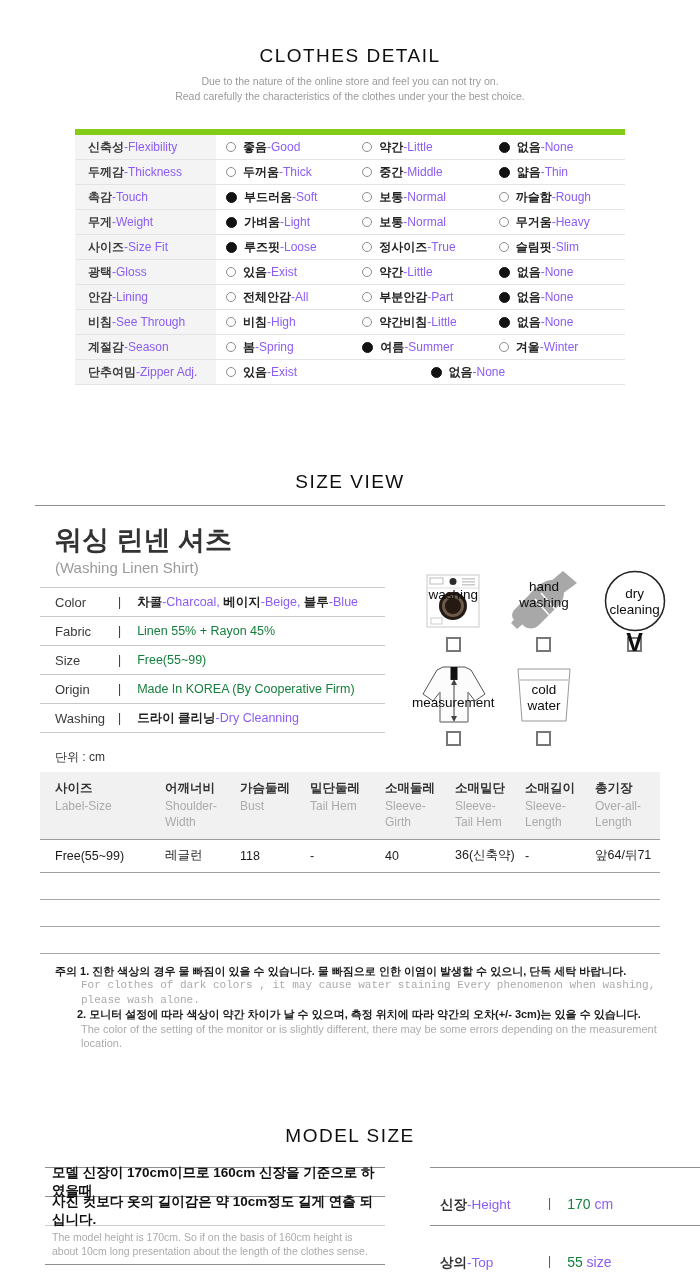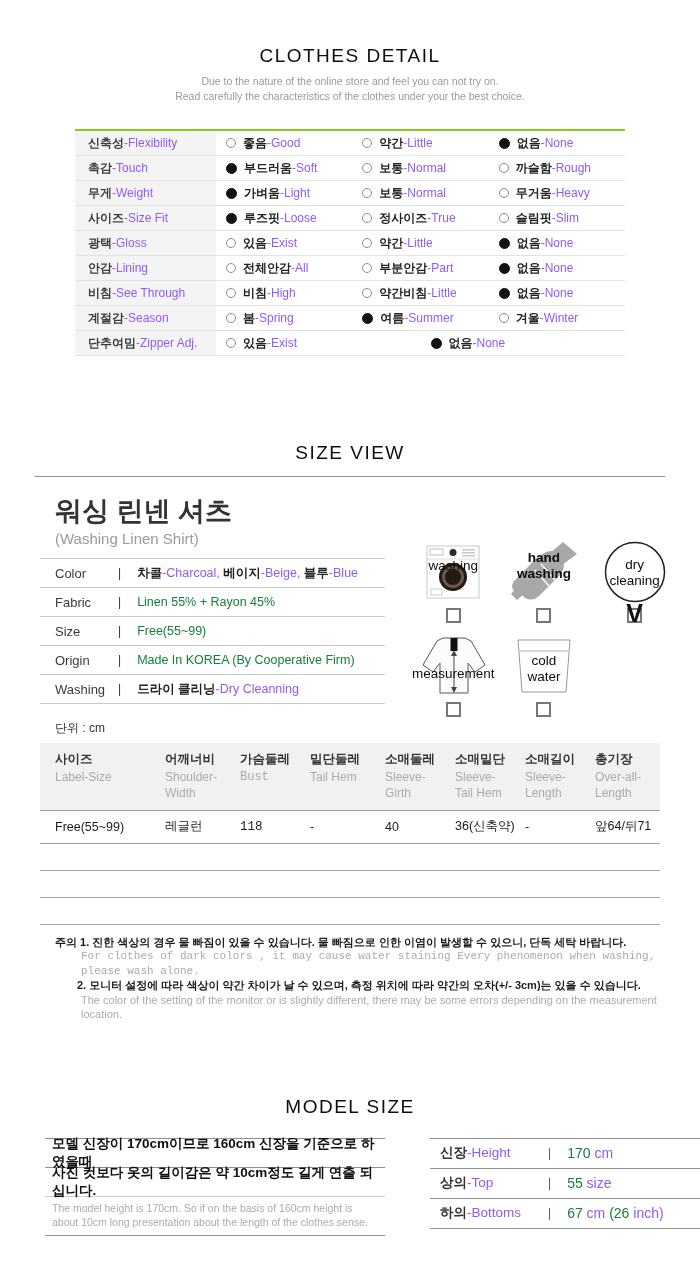--- a/index.html
+++ b/index.html
@@ -6,21 +6,21 @@
   html,body { background:#fff; }
   body { width:700px; height:1280px; overflow:hidden; position:relative;
          font-family:"Liberation Sans", sans-serif; color:#222; }
 
   .big-title { text-align:center; font-size:19px; letter-spacing:1.5px;
                color:#0e0e0e; font-weight:400; }
   .hdr { padding-top:45px; }
   .sub { margin-top:7px; text-align:center; font-size:10.5px; line-height:1.45; color:#9a9a9a; }
 
   
-  .detail-table { width:550px; margin:25px 0 0 75px; border-top:2px solid #84cc16; font-size:12px; }
+  .detail-table { width:550px; margin:25px 0 0 75px; border-top:6px solid #84cc16; font-size:12px; }
   .drow { display:flex; align-items:stretch; height:25px; border-bottom:1px solid #e3e3e3; }
   .dlabel { width:141px; background:#f4f4f4; display:flex; align-items:center; padding-left:13px; }
   .dlabel .ko { color:#3c3c3c; }
   .dopt { flex:1; display:flex; align-items:center; padding-left:10px; }
   .radio { width:10px; height:10px; border-radius:50%; border:1px solid #8d8d8d; background:#fff;
            flex:none; margin-right:7px; }
   .radio.on { background:#121212; border-color:#121212; width:11px; height:11px; }
   .ko { font-weight:700; color:#222; }
   .dark { color:#15803d; }
   .gray { color:#8b5cf6; font-weight:400; }
@@ -39,39 +39,39 @@
   .ival { font-size:12.5px; }
 
   
   .care-grid { position:absolute; left:368px; top:48px; width:272px;
                display:grid; grid-template-columns:repeat(3,1fr); grid-auto-rows:86px; row-gap:8px; }
   .care-cell { position:relative; display:flex; flex-direction:column; align-items:center; }
   .icon-box { height:62px; display:flex; align-items:center; justify-content:center; }
   .care-label { position:absolute; width:100%; text-align:center; font-size:13.5px; color:#0c0c0c;
                 white-space:pre-line; line-height:1.12; z-index:2; }
   .c-wash  .care-label { top:17px; }
-  .c-hand  .care-label { top:9px;font-weight:bold; }
+  .c-hand  .care-label { top:9px; }
   .c-shade .care-label { top:-3px; }
   .c-dry   .care-label { top:16px; }
   .c-flex  .care-label { top:31px; }
   .c-cold  .care-label { top:18px; }
   .c-shade .icon-box svg { margin-top:14px; }
   .cbox { width:15px; height:15px; border:2px solid #777; background:#fff; margin-top:5px; position:relative; }
   .check { display:none; position:absolute; left:-3px; top:-11px; font-size:25px; font-weight:700; color:#111; }
   .care-cell.checked .check { display:block; }
 
   .unit { margin:16px 0 0 15px; font-size:12px; color:#333; }
 
   
   .size-table { width:620px; margin-top:6px; }
   .size-head { display:flex; background:#f1f1f1; padding:8px 0 9px; border-bottom:1px solid #9c9c9c; }
   .size-head .hko { font-size:12.5px; font-weight:700; color:#333; }
   .size-head .hen { font-size:12px; color:#ababab; white-space:pre-line; line-height:1.26; margin-top:2px; }
   .scol { flex:none; }
-  .c0{width:125px; padding-left:15px;} .c1{width:75px;} .c2{width:70px;font-family:Liberation Mono, monospace;} .c3{width:75px;}
+  .c0{width:125px; padding-left:15px;} .c1{width:75px;} .c2{width:70px;} .c3{width:75px;}
   .c4{width:70px;} .c5{width:70px;} .c6{width:70px;} .c7{width:65px;}
   .size-row { display:flex; align-items:center; height:33px; border-bottom:1px solid #a0a0a0;
               font-size:12.5px; color:#1b1b1b; }
   .size-empty { height:27px; border-bottom:1px solid #a8a8a8; }
 
   
   .notes { margin:10px 0 0 15px; }
   .note { font-size:11px; line-height:14.5px; }
   .note.dk { color:#1c1c1c; font-weight:700; }
   .note.gr { color:#ababab; }
@@ -79,21 +79,21 @@
   
   .model-title { margin-top:74px; }
   .model-wrap { display:flex; margin:20px 0 0 45px;gap:20px; }
   .model-left { width:340px; border-top:1px solid #8f8f8f; }
   .ml-row { height:29px; display:flex; align-items:center; padding-left:7px;
             font-size:13.5px; font-weight:700; color:#101010; border-bottom:1px solid #8f8f8f; }
   .ml-row.r2 { border-bottom:1px solid #cfcfcf; }
   .ml-note { padding:4px 0 6px 7px; font-size:10.5px; line-height:1.34; color:#ababab;
              border-bottom:1px solid #8f8f8f; }
   .model-table { width:270px; margin-left:25px; border-top:1px solid #8f8f8f; }
-  .mrow { height:30px; display:flex; align-items:center; border-bottom:1px solid #8f8f8f; font-size:13.5px; }
+  .mrow { height:30px; display:flex; align-items:flex-start; border-bottom:1px solid #8f8f8f; font-size:13.5px;margin-top:28px; }
   .mlabel { width:118px; padding-left:10px; }
   .mlabel .ko { color:#333; }
   .mdiv { color:#555; font-size:12px; }
   .mval { padding-left:16px; font-size:14px; }
 </style>
 </head>
 <body>
 
 <div class="page">
 
@@ -118,20 +118,41 @@
         </div>
         <div class="dopt">
           <span class="radio"></span>
           <span class="ko">약간</span>
           <span class="gray">-Little</span>
         </div>
         <div class="dopt">
           <span class="radio on"></span>
           <span class="ko">없음</span>
           <span class="gray">-None</span>
+        </div>
+      </div>
+      <div class="drow">
+        <div class="dlabel">
+          <span class="ko">두께감</span>
+          <span class="gray">-Thickness</span>
+        </div>
+        <div class="dopt">
+          <span class="radio"></span>
+          <span class="ko">두꺼움</span>
+          <span class="gray">-Thick</span>
+        </div>
+        <div class="dopt">
+          <span class="radio"></span>
+          <span class="ko">중간</span>
+          <span class="gray">-Middle</span>
+        </div>
+        <div class="dopt">
+          <span class="radio on"></span>
+          <span class="ko">얇음</span>
+          <span class="gray">-Thin</span>
         </div>
       </div>
       <div class="drow">
         <div class="dlabel">
           <span class="ko">촉감</span>
           <span class="gray">-Touch</span>
         </div>
         <div class="dopt">
           <span class="radio on"></span>
           <span class="ko">부드러움</span>

